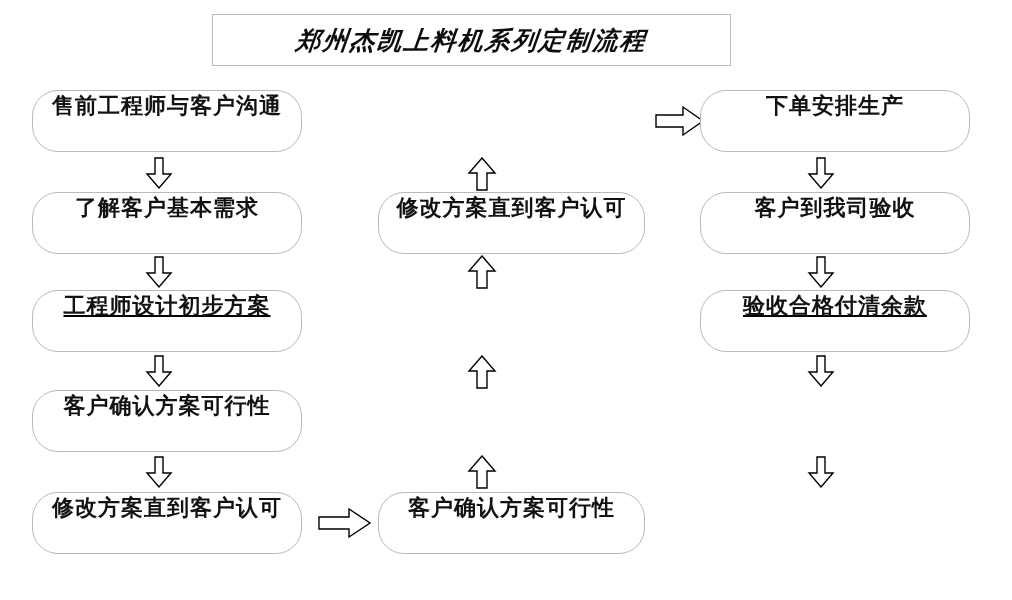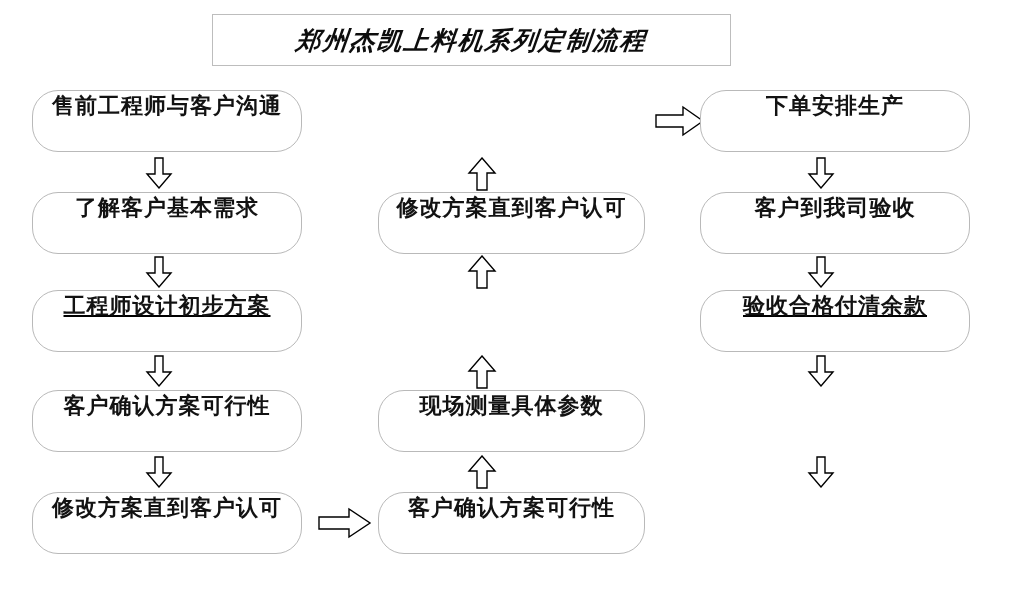--- a/index.html
+++ b/index.html
@@ -133,23 +133,20 @@
 
   <div class="arrow" style="left:318px; top:507px;">
     <svg width="54" height="32" viewBox="0 0 54 32">
       <polygon points="1,10 31,10 31,2 52,16 31,30 31,22 1,22" fill="#ffffff" stroke="#000000" stroke-width="1.4"></polygon>
     </svg>
   </div>
 
   <div class="node col-mid row2">
     <span class="node-label">修改方案直到客户认可</span>
   </div>
-  <div class="node col-mid row4">
-    <span class="node-label">现场测量具体参数</span>
-  </div>
   <div class="node col-mid row5">
     <span class="node-label">客户确认方案可行性</span>
   </div>
 
   <div class="arrow" style="left:466px; top:157px;">
     <svg width="32" height="34" viewBox="0 0 32 34">
       <polygon points="16,1 29,16 21,16 21,33 11,33 11,16 3,16" fill="#ffffff" stroke="#000000" stroke-width="1.4"></polygon>
     </svg>
   </div>
   <div class="arrow" style="left:466px; top:255px;">

